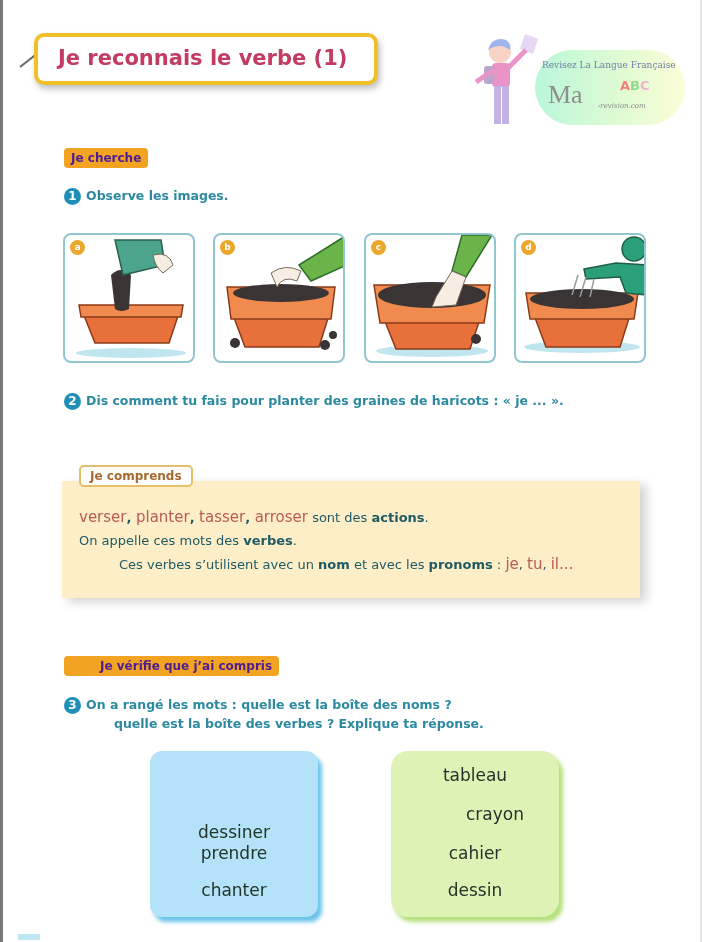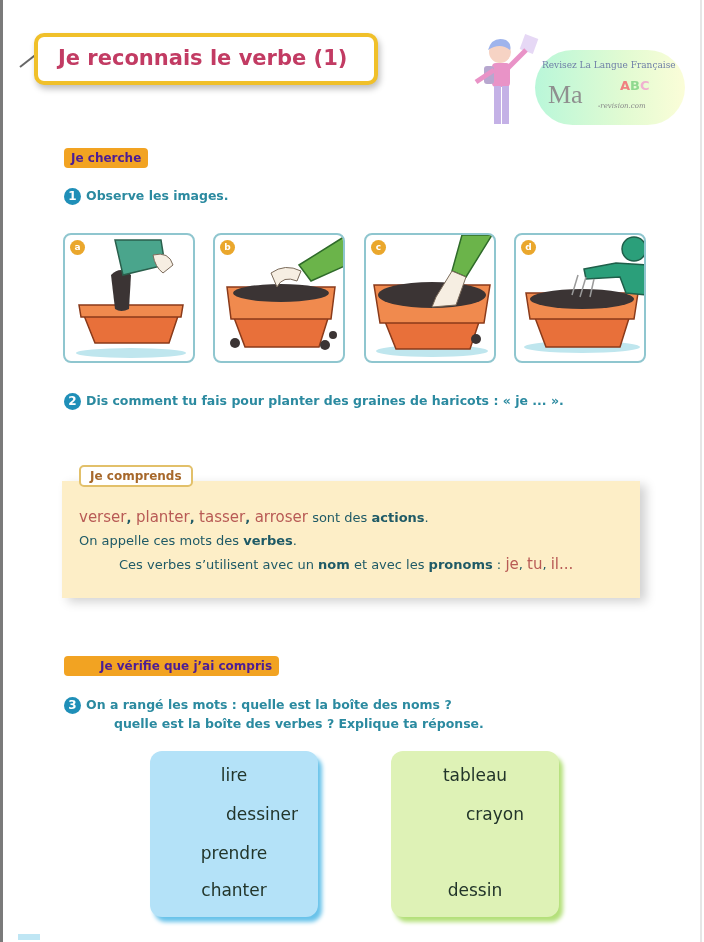--- a/index.html
+++ b/index.html
@@ -80,21 +80,21 @@
   }
   .comp-line { position: absolute; left: 79px; white-space: nowrap; color: #1f5a66; font-size: 13px; }
   .red-word { color: #b85a55; font-family: "DejaVu Sans", sans-serif; font-size: 15px; }
   .bold { font-weight: bold; }
 
   
   .word-box {
     position: absolute; top: 751px; width: 168px; height: 166px; border-radius: 12px;
   }
   .blue-box { left: 150px; background: #b4e2f8; box-shadow: 4px 5px 4px #69c3ea; }
-  .green-box { left: 391px; background: #def2b6; box-shadow: 4px 5px 4px #b4e07a; }
+  .green-box { left: 391px; background: #def2b6; box-shadow: 4px 5px 4px #b4e07a; border-radius: 17px; }
   .word {
     position: absolute; left: 0; width: 100%; text-align: center; font-size: 17px; color: #22352a;
     font-family: "DejaVu Sans", sans-serif;
   }
   .page-num { position: absolute; left: 18px; top: 934px; width: 22px; height: 6px; background: #bfe6f4; }
 </style>
 </head>
 <body>
 
 <div class="left-edge"></div>
@@ -199,24 +199,24 @@
 </div>
 
 <div class="tag-orange" style="left:64px; top:656px;padding-left:36px;">Je vérifie que j’ai compris</div>
 
 <div class="instr" style="left:64px; top:697px;">
   <span class="num-badge">3</span><span>On a rangé les mots : quelle est la boîte des noms ?</span>
 </div>
 <div class="instr" style="left:80px; top:716px;margin-left:34px;">quelle est la boîte des verbes ? Explique ta réponse.</div>
 
 <div class="word-box blue-box">
-  <div class="word" style="top:14px;">lire</div>
-  <div class="word" style="top:53px;padding-left:28px;">dessiner</div>
+  <div class="word" style="top:71px;">dessiner</div>
   <div class="word" style="top:92px;">prendre</div>
   <div class="word" style="top:129px;">chanter</div>
 </div>
 <div class="word-box green-box">
   <div class="word" style="top:14px;">tableau</div>
   <div class="word" style="top:53px;padding-left:20px;">crayon</div>
+  <div class="word" style="top:92px;">cahier</div>
   <div class="word" style="top:129px;">dessin</div>
 </div>
 
 <div class="page-num"></div>
 
 </body></html>

